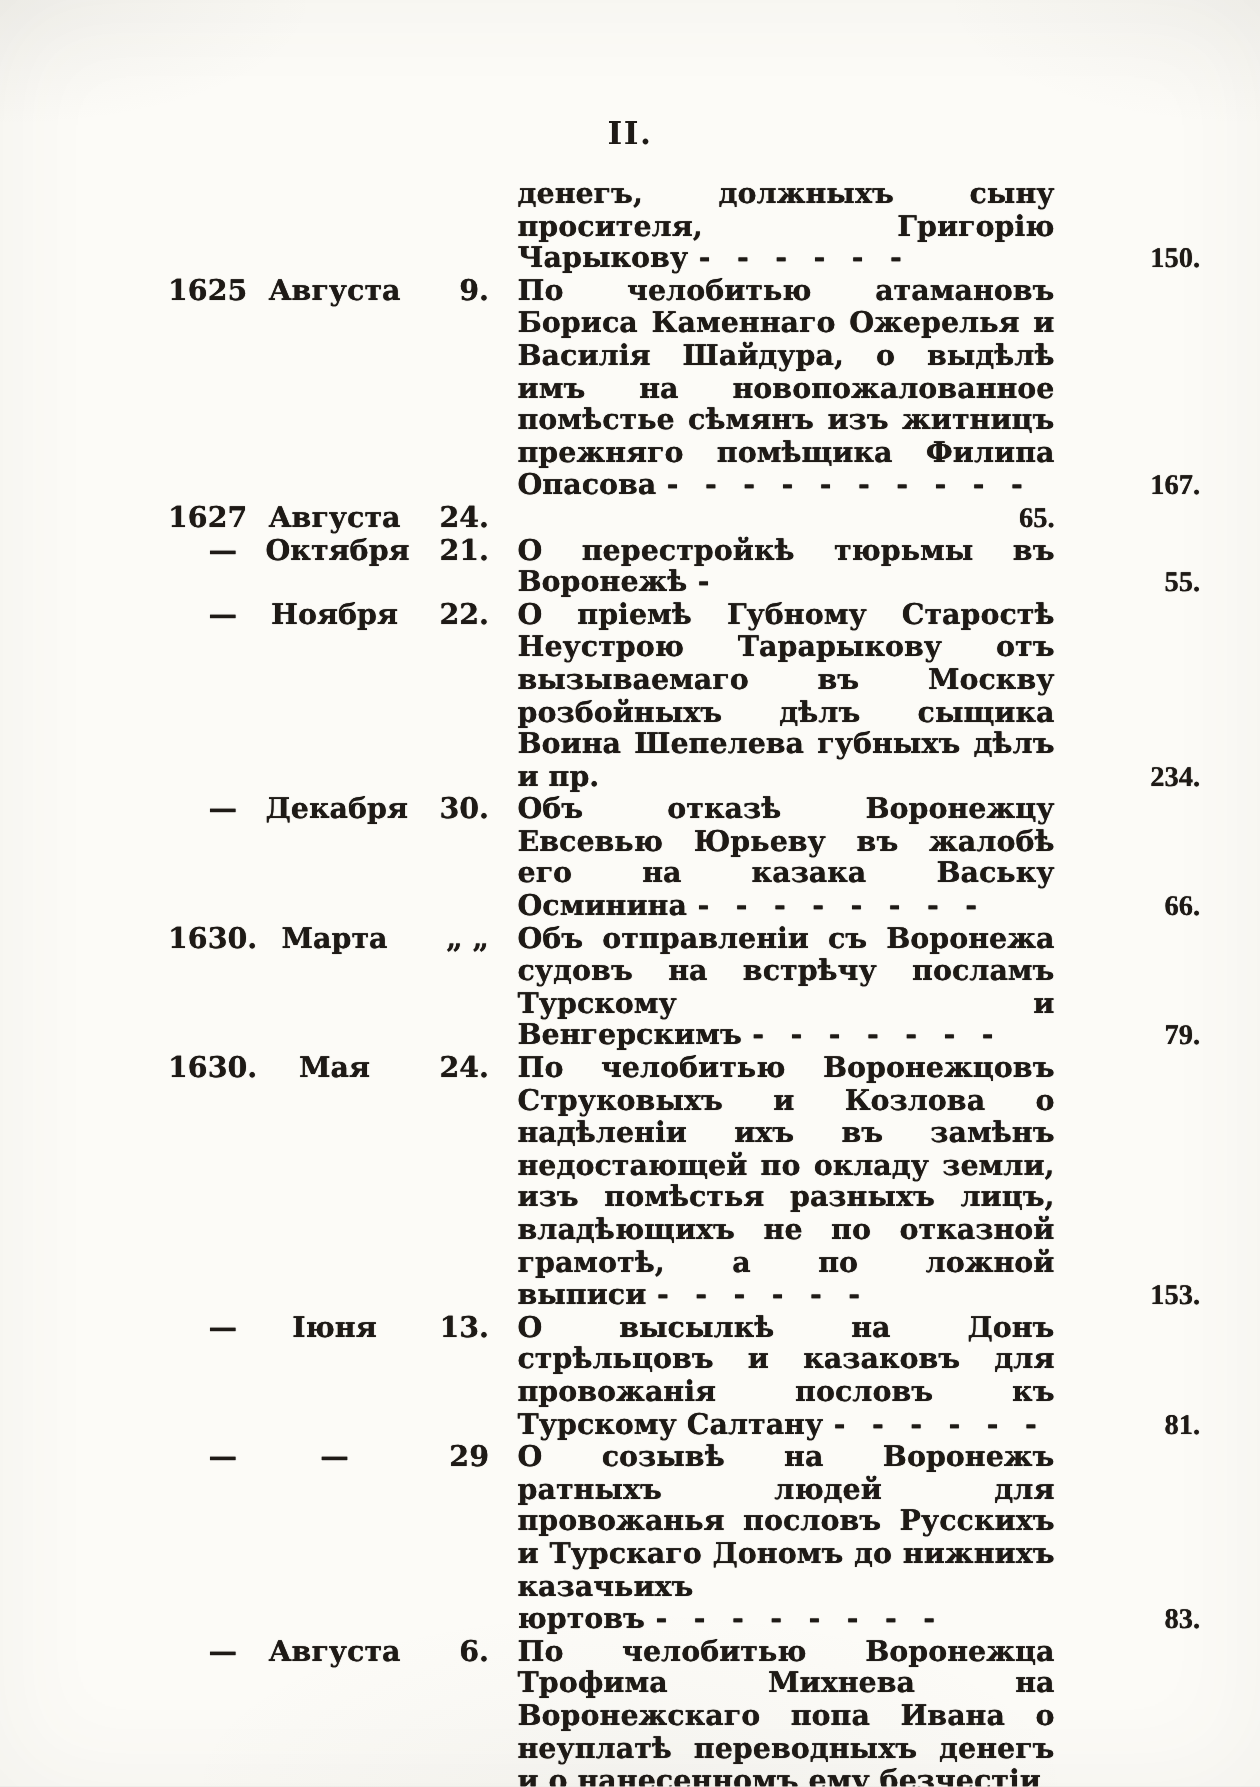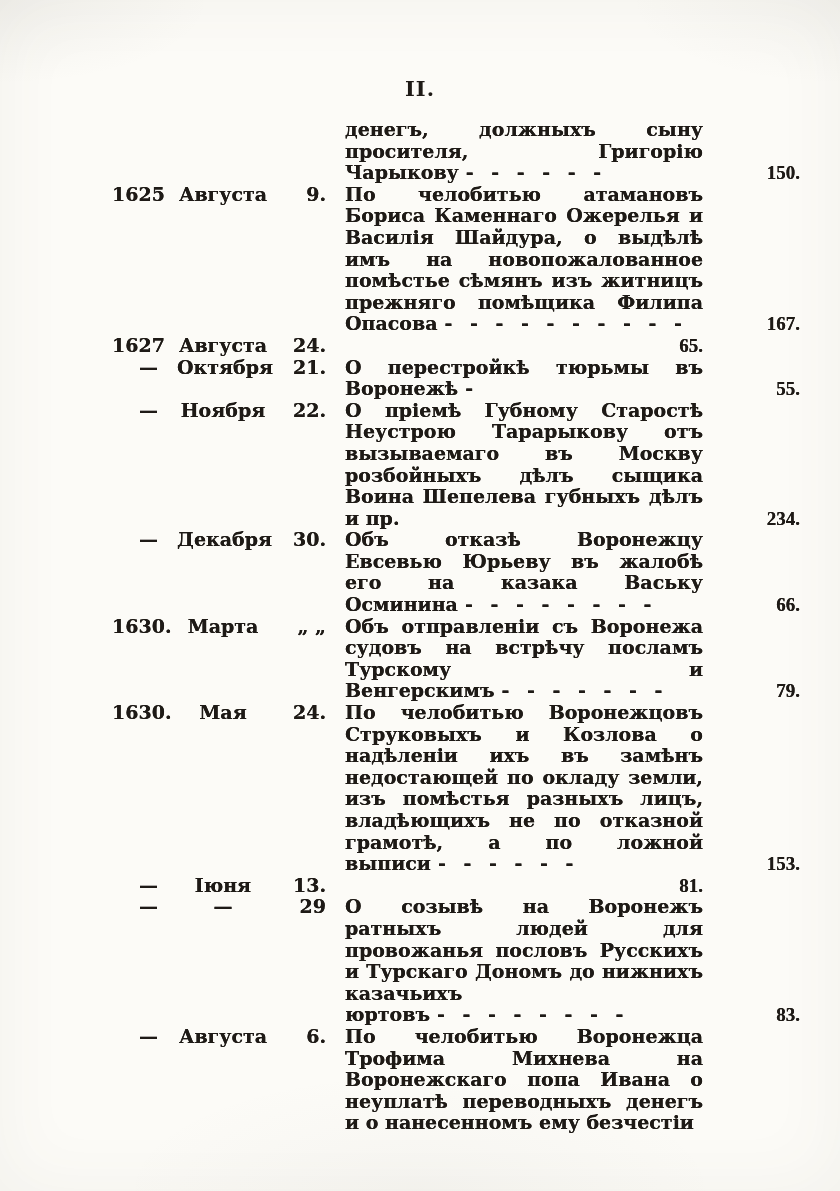--- a/index.html
+++ b/index.html
@@ -122,20 +122,21 @@
     <span class="month">Мая</span>
     <span class="day">24.</span>
     <span class="desc"><span class="txt">По челобитью Воронежцовъ Струковыхъ и Козлова о надѣленіи ихъ въ замѣнъ недостающей по окладу земли, изъ помѣстья разныхъ лицъ, владѣющихъ не по отказной грамотѣ, а по ложной выписи</span><span class="leader">- - - - - -</span></span>
     <span class="pagenum">153.</span>
   </div>
 
   <div class="entry">
     <span class="year">—</span>
     <span class="month">Іюня</span>
     <span class="day">13.</span>
+    <span class="desc"><span class="txt">О высылкѣ на Донъ стрѣльцовъ и казаковъ для провожанія пословъ къ Турскому Салтану</span><span class="leader">- - - - - -</span></span>
     <span class="pagenum">81.</span>
   </div>
 
   <div class="entry">
     <span class="year">—</span>
     <span class="month">—</span>
     <span class="day">29</span>
     <span class="desc"><span class="txt">О созывѣ на Воронежъ ратныхъ людей для провожанья пословъ Русскихъ и Турскаго Дономъ до нижнихъ казачьихъ юртовъ</span><span class="leader">- - - - - - - -</span></span>
     <span class="pagenum">83.</span>
   </div>

